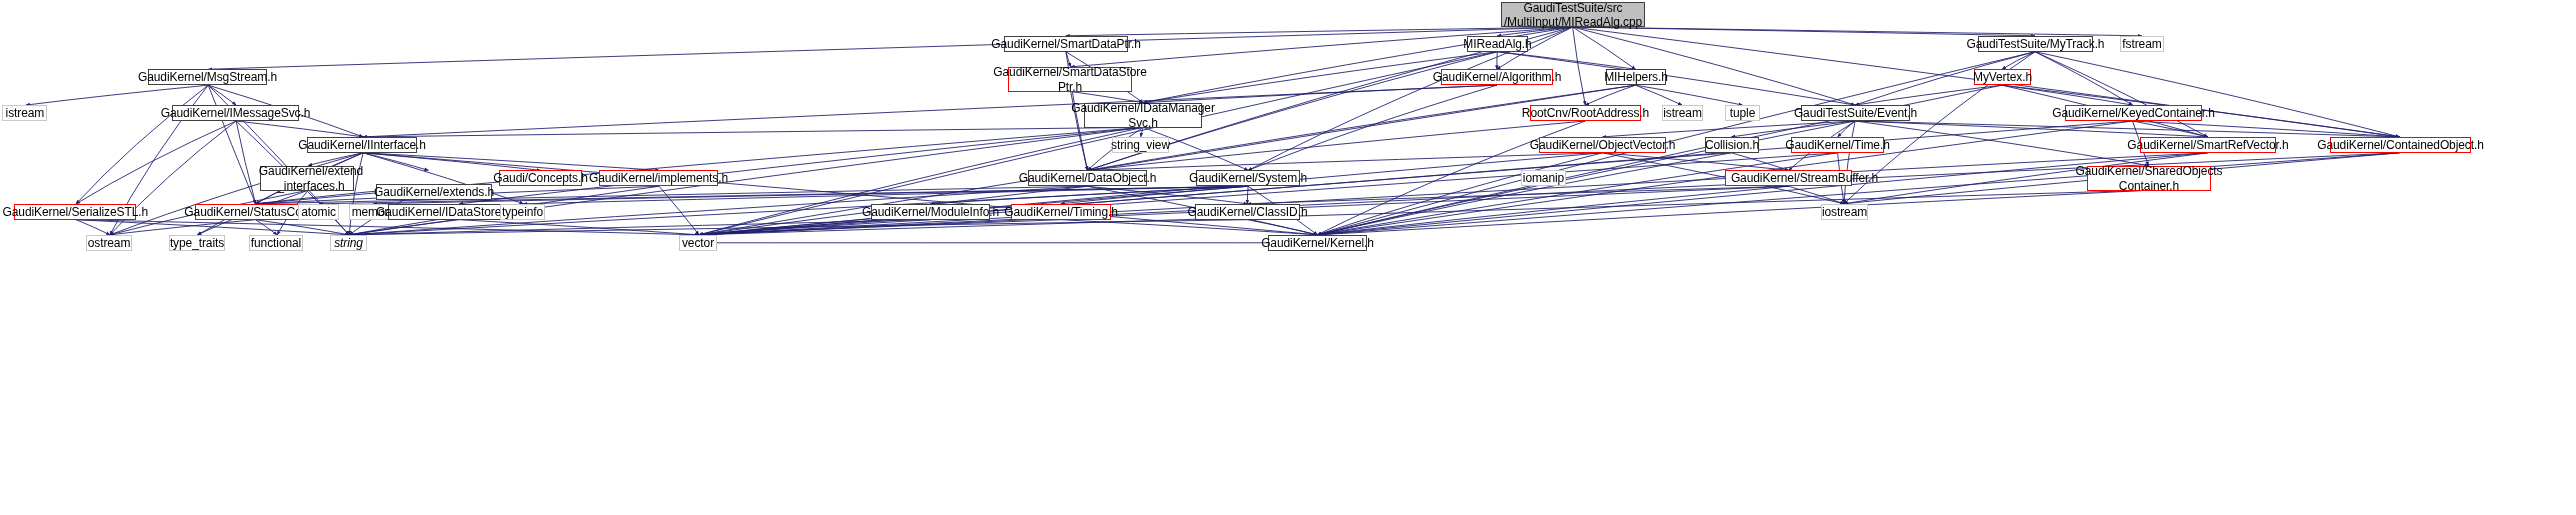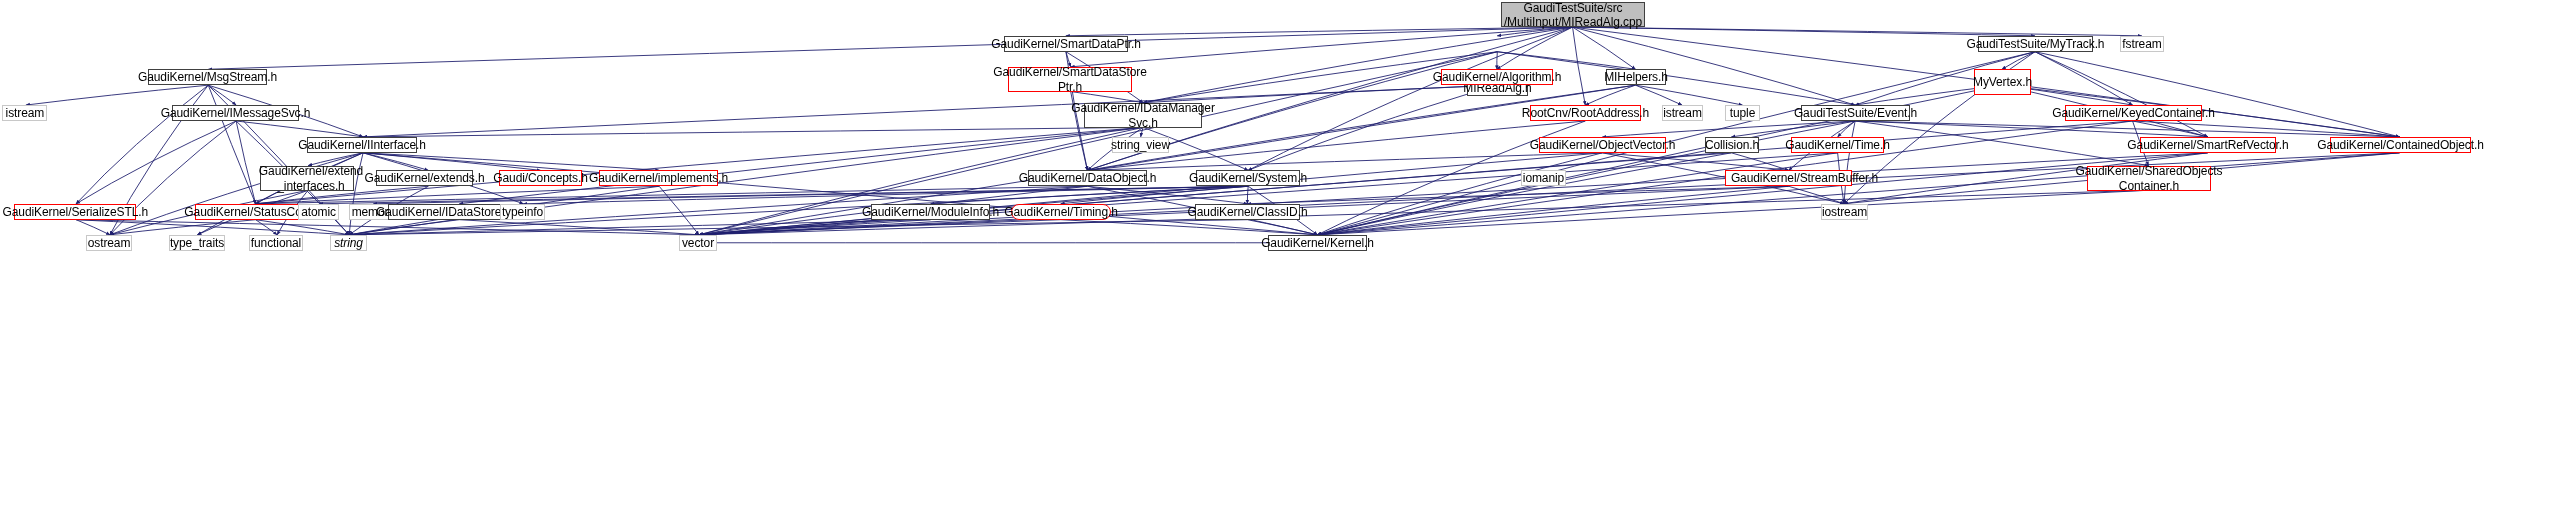--- a/index.html
+++ b/index.html
@@ -175,64 +175,64 @@
         <path d="M 1331.5 276 Q 1077.68 285.5 877 295" marker-end="url(#arrow)"></path>
         <path d="M 1566 276 Q 975.18 285.5 437.5 295" marker-end="url(#arrow)"></path>
         <path d="M 1566 276 Q 1614.71 285.5 1654 295" marker-end="url(#arrow)"></path>
         <path d="M 1654 305 Q 1239.5 305 877 305" marker-end="url(#arrow)"></path>
       </g>
   </svg>
   <div id="nodes">
       <div class="node root" style="left: 1501px; top: 2.4px; width: 144px; height: 25px;">GaudiTestSuite/src
 /MultiInput/MIReadAlg.cpp</div>
       <div class="node hdr" style="left: 1004px; top: 36px; width: 124px; height: 16px;">GaudiKernel/SmartDataPtr.h</div>
-      <div class="node hdr" style="left: 1467px; top: 36px; width: 61px; height: 16px; margin-top: 44px;">MIReadAlg.h</div>
+      <div class="node hdr" style="left: 1467px; top: 36px; width: 61px; height: 16px;">MIReadAlg.h</div>
       <div class="node hdr" style="left: 1978px; top: 36px; width: 115px; height: 16px;">GaudiTestSuite/MyTrack.h</div>
       <div class="node sys" style="left: 2120px; top: 36px; width: 44px; height: 16px;">fstream</div>
       <div class="node hdr" style="left: 148px; top: 69px; width: 119px; height: 16px;">GaudiKernel/MsgStream.h</div>
       <div class="node red" style="left: 1008px; top: 67px; width: 124px; height: 25px;">GaudiKernel/SmartDataStore
 Ptr.h</div>
       <div class="node red" style="left: 1441px; top: 69px; width: 112px; height: 16px;">GaudiKernel/Algorithm.h</div>
       <div class="node hdr" style="left: 1606px; top: 69px; width: 60px; height: 16px;">MIHelpers.h</div>
-      <div class="node red" style="left: 1974px; top: 69px; width: 57px; height: 26px;">MyVertex.h</div>
+      <div class="node red" style="left: 1974px; top: 69px; width: 57px; height: 16px;">MyVertex.h</div>
       <div class="node sys" style="left: 2.4px; top: 105px; width: 45px; height: 16px;">istream</div>
       <div class="node hdr" style="left: 172px; top: 105px; width: 127px; height: 16px;">GaudiKernel/IMessageSvc.h</div>
       <div class="node hdr" style="left: 1084px; top: 103px; width: 118px; height: 25px;">GaudiKernel/IDataManager
 Svc.h</div>
       <div class="node red" style="left: 1530px; top: 105px; width: 111px; height: 16px;">RootCnv/RootAddress.h</div>
       <div class="node sys" style="left: 1662px; top: 105px; width: 41px; height: 16px;">istream</div>
       <div class="node sys" style="left: 1725px; top: 105px; width: 35px; height: 16px;">tuple</div>
       <div class="node hdr" style="left: 1801px; top: 105px; width: 109px; height: 16px;">GaudiTestSuite/Event.h</div>
       <div class="node red" style="left: 2065px; top: 105px; width: 137px; height: 16px;">GaudiKernel/KeyedContainer.h</div>
       <div class="node hdr" style="left: 307px; top: 137px; width: 110px; height: 16px;">GaudiKernel/IInterface.h</div>
       <div class="node sys" style="left: 1112px; top: 137px; width: 57px; height: 16px;">string_view</div>
       <div class="node red" style="left: 1539px; top: 137px; width: 127px; height: 16px;">GaudiKernel/ObjectVector.h</div>
       <div class="node hdr" style="left: 1705px; top: 137px; width: 54px; height: 16px;">Collision.h</div>
       <div class="node red" style="left: 1791px; top: 137px; width: 93px; height: 16px;">GaudiKernel/Time.h</div>
       <div class="node red" style="left: 2140px; top: 137px; width: 136px; height: 16px;">GaudiKernel/SmartRefVector.h</div>
       <div class="node red" style="left: 2330px; top: 137px; width: 141px; height: 16px;">GaudiKernel/ContainedObject.h</div>
       <div class="node hdr" style="left: 260px; top: 166px; width: 94px; height: 25px; padding-left: 8px;">GaudiKernel/extend
 _interfaces.h</div>
-      <div class="node hdr" style="left: 376px; top: 170px; width: 97px; height: 16px;">GaudiKernel/extends.h</div>
+      <div class="node hdr" style="left: 376px; top: 184px; width: 116px; height: 16px;">GaudiKernel/extends.h</div>
       <div class="node red" style="left: 499px; top: 170px; width: 83px; height: 16px;">Gaudi/Concepts.h</div>
       <div class="node red" style="left: 599px; top: 170px; width: 119px; height: 16px;">GaudiKernel/implements.h</div>
       <div class="node hdr" style="left: 1028px; top: 170px; width: 119px; height: 16px;">GaudiKernel/DataObject.h</div>
       <div class="node hdr" style="left: 1196px; top: 170px; width: 104px; height: 16px;">GaudiKernel/System.h</div>
       <div class="node sys" style="left: 1521px; top: 170px; width: 45px; height: 16px;">iomanip</div>
       <div class="node red" style="left: 1725px; top: 170px; width: 127px; height: 16px; padding-left: 32px;">GaudiKernel/StreamBuffer.h</div>
       <div class="node red" style="left: 2087px; top: 166px; width: 124px; height: 25px;">GaudiKernel/SharedObjects
 Container.h</div>
       <div class="node red" style="left: 14.3px; top: 204px; width: 122px; height: 16px;">GaudiKernel/SerializeSTL.h</div>
       <div class="node red" style="left: 195px; top: 204px; width: 119px; height: 16px;">GaudiKernel/StatusCode.h</div>
       <div class="node sys" style="left: 298px; top: 204px; width: 41px; height: 16px;">atomic</div>
       <div class="node sys" style="left: 349px; top: 204px; width: 48px; height: 16px;">memory</div>
       <div class="node hdr" style="left: 388px; top: 204px; width: 142px; height: 16px;">GaudiKernel/IDataStoreAgent.h</div>
       <div class="node sys" style="left: 500px; top: 204px; width: 45px; height: 16px;">typeinfo</div>
       <div class="node hdr" style="left: 871px; top: 204px; width: 119px; height: 16px;">GaudiKernel/ModuleInfo.h</div>
-      <div class="node red" style="left: 1011px; top: 204px; width: 100px; height: 16px; border-radius: 8px;">GaudiKernel/Timing.h</div>
+      <div class="node red" style="left: 1011px; top: 204px; width: 100px; height: 16px;">GaudiKernel/Timing.h</div>
       <div class="node hdr" style="left: 1195px; top: 204px; width: 105px; height: 16px;">GaudiKernel/ClassID.h</div>
       <div class="node sys" style="left: 1821px; top: 204px; width: 47px; height: 16px;">iostream</div>
       <div class="node sys" style="left: 86px; top: 235px; width: 46px; height: 16px;">ostream</div>
       <div class="node sys" style="left: 169px; top: 235px; width: 56px; height: 16px;">type_traits</div>
       <div class="node sys" style="left: 249px; top: 235px; width: 54px; height: 16px;">functional</div>
       <div class="node sys" style="left: 330px; top: 235px; width: 37px; height: 16px; font-style: italic;">string</div>
       <div class="node sys" style="left: 679px; top: 235px; width: 38px; height: 16px;">vector</div>
       <div class="node hdr" style="left: 1268px; top: 235px; width: 99px; height: 16px;">GaudiKernel/Kernel.h</div>
     </div>
 </div>

